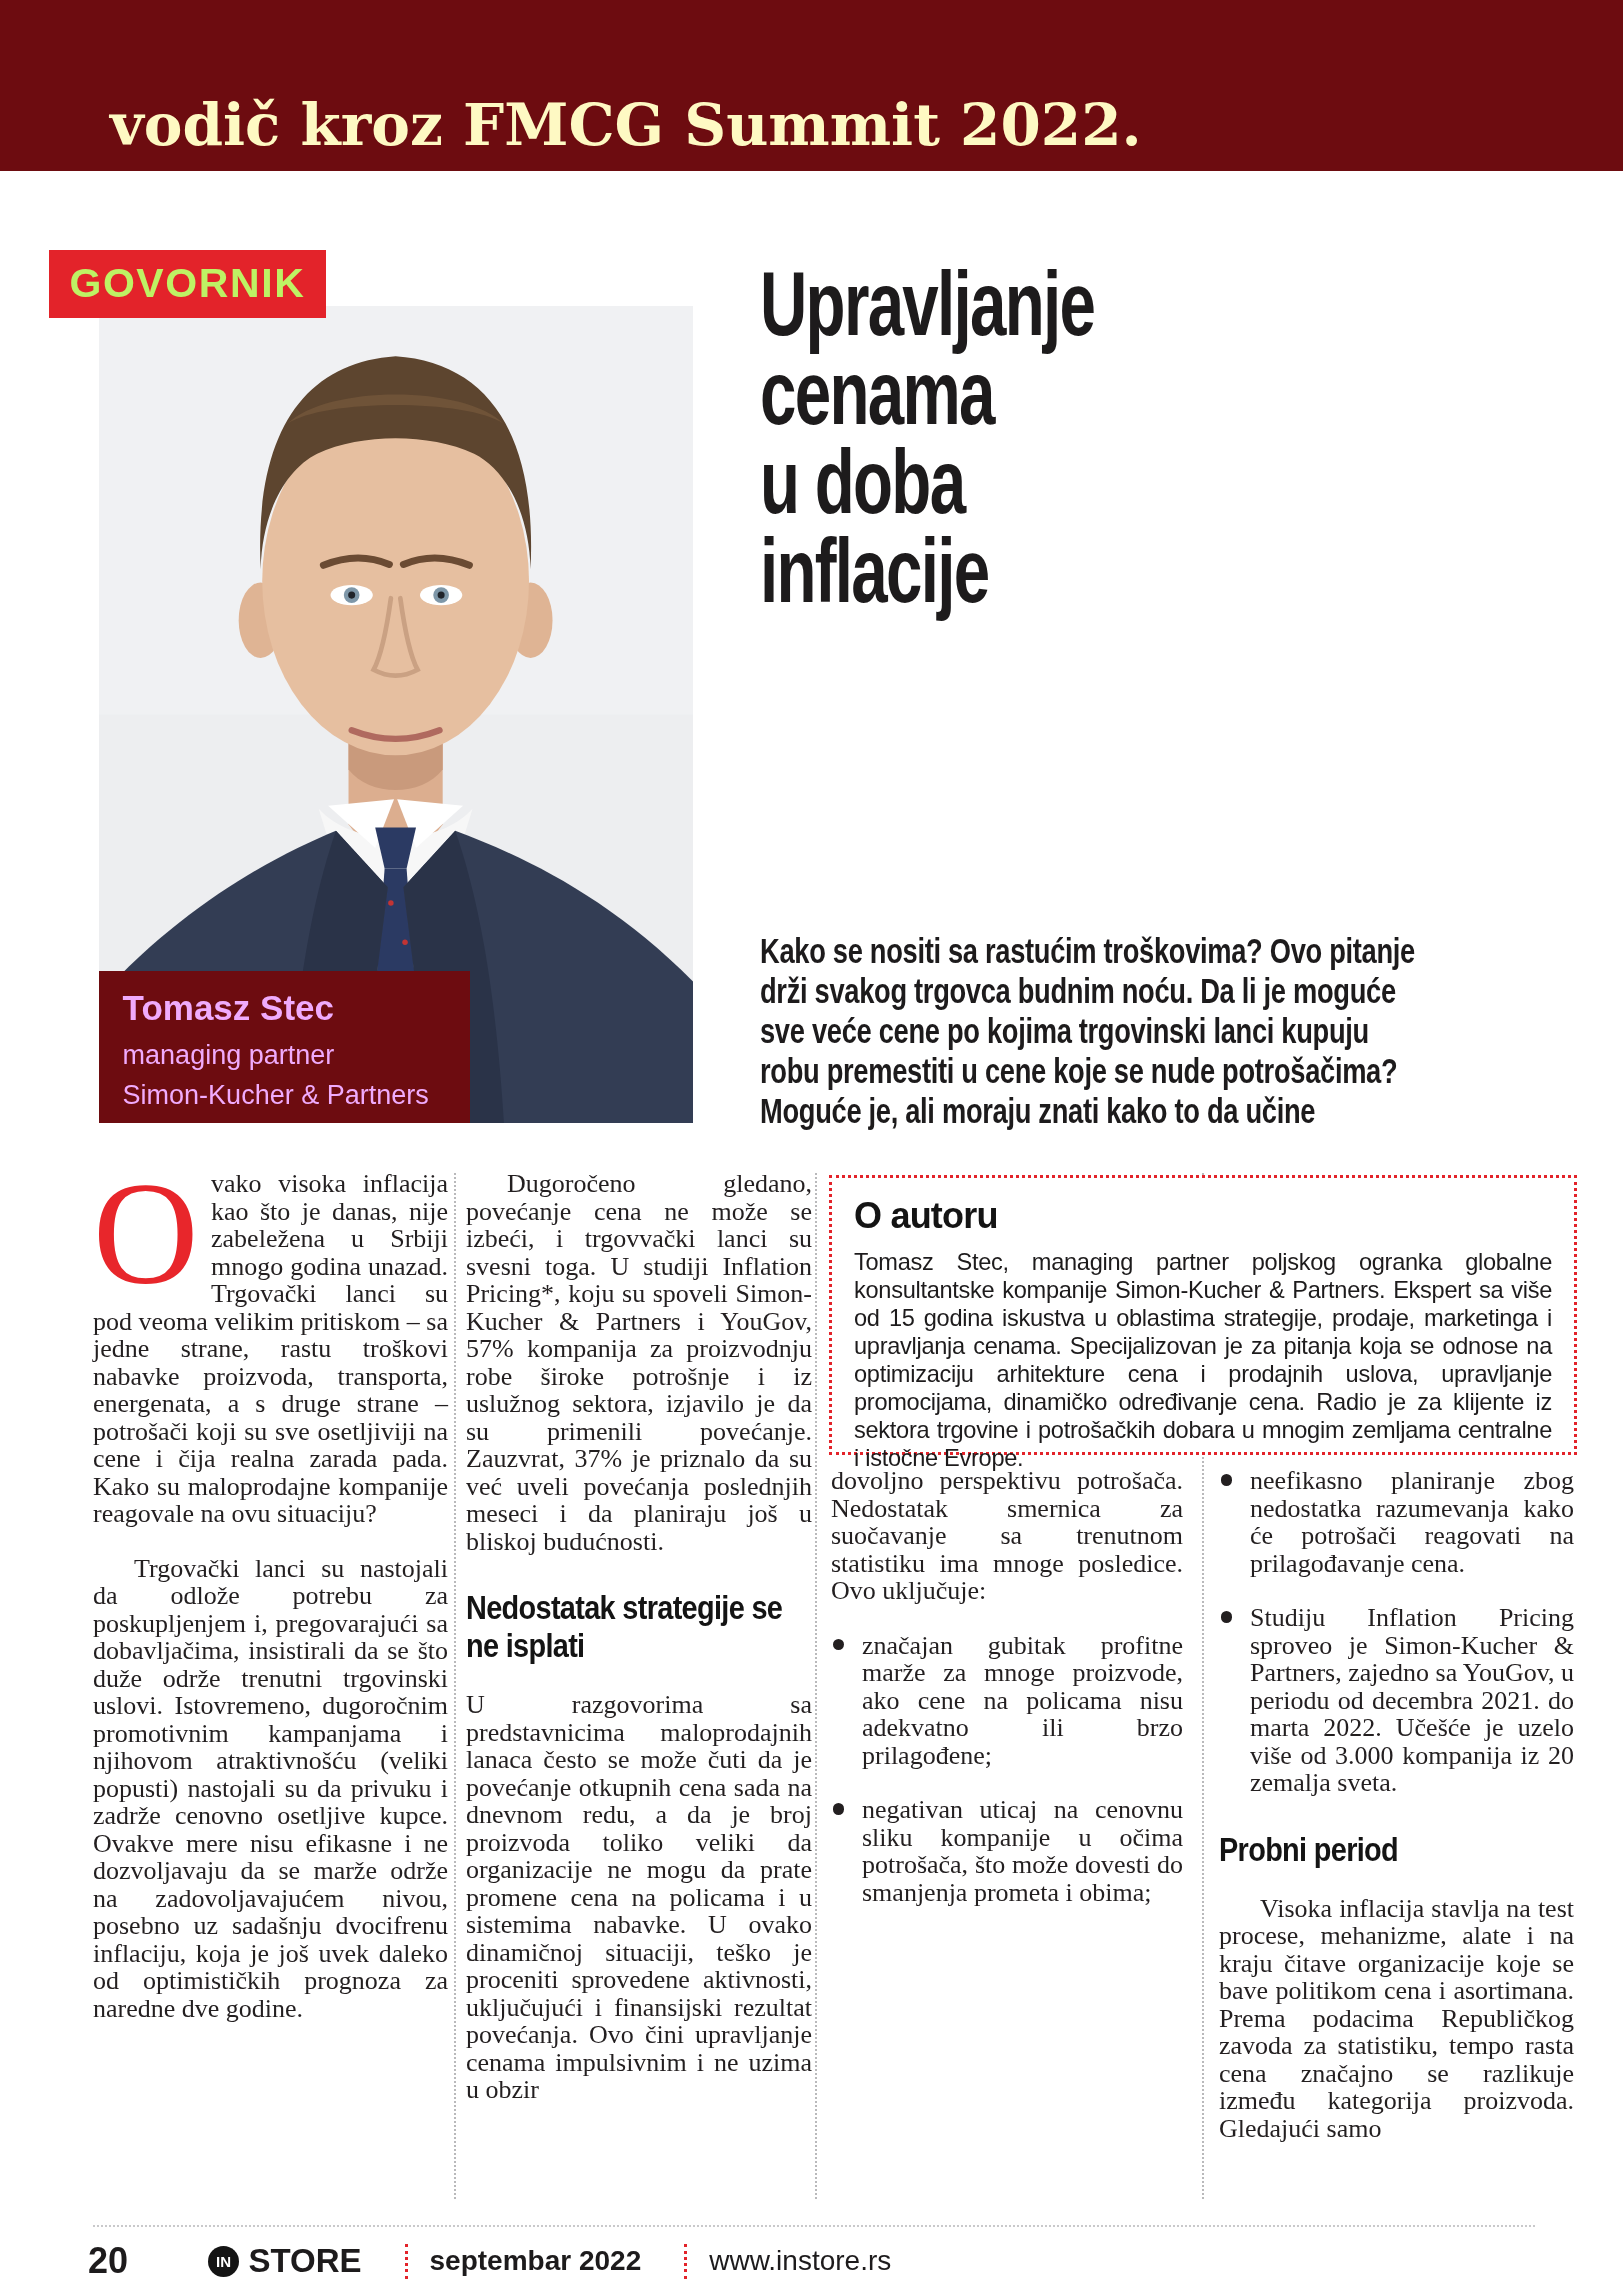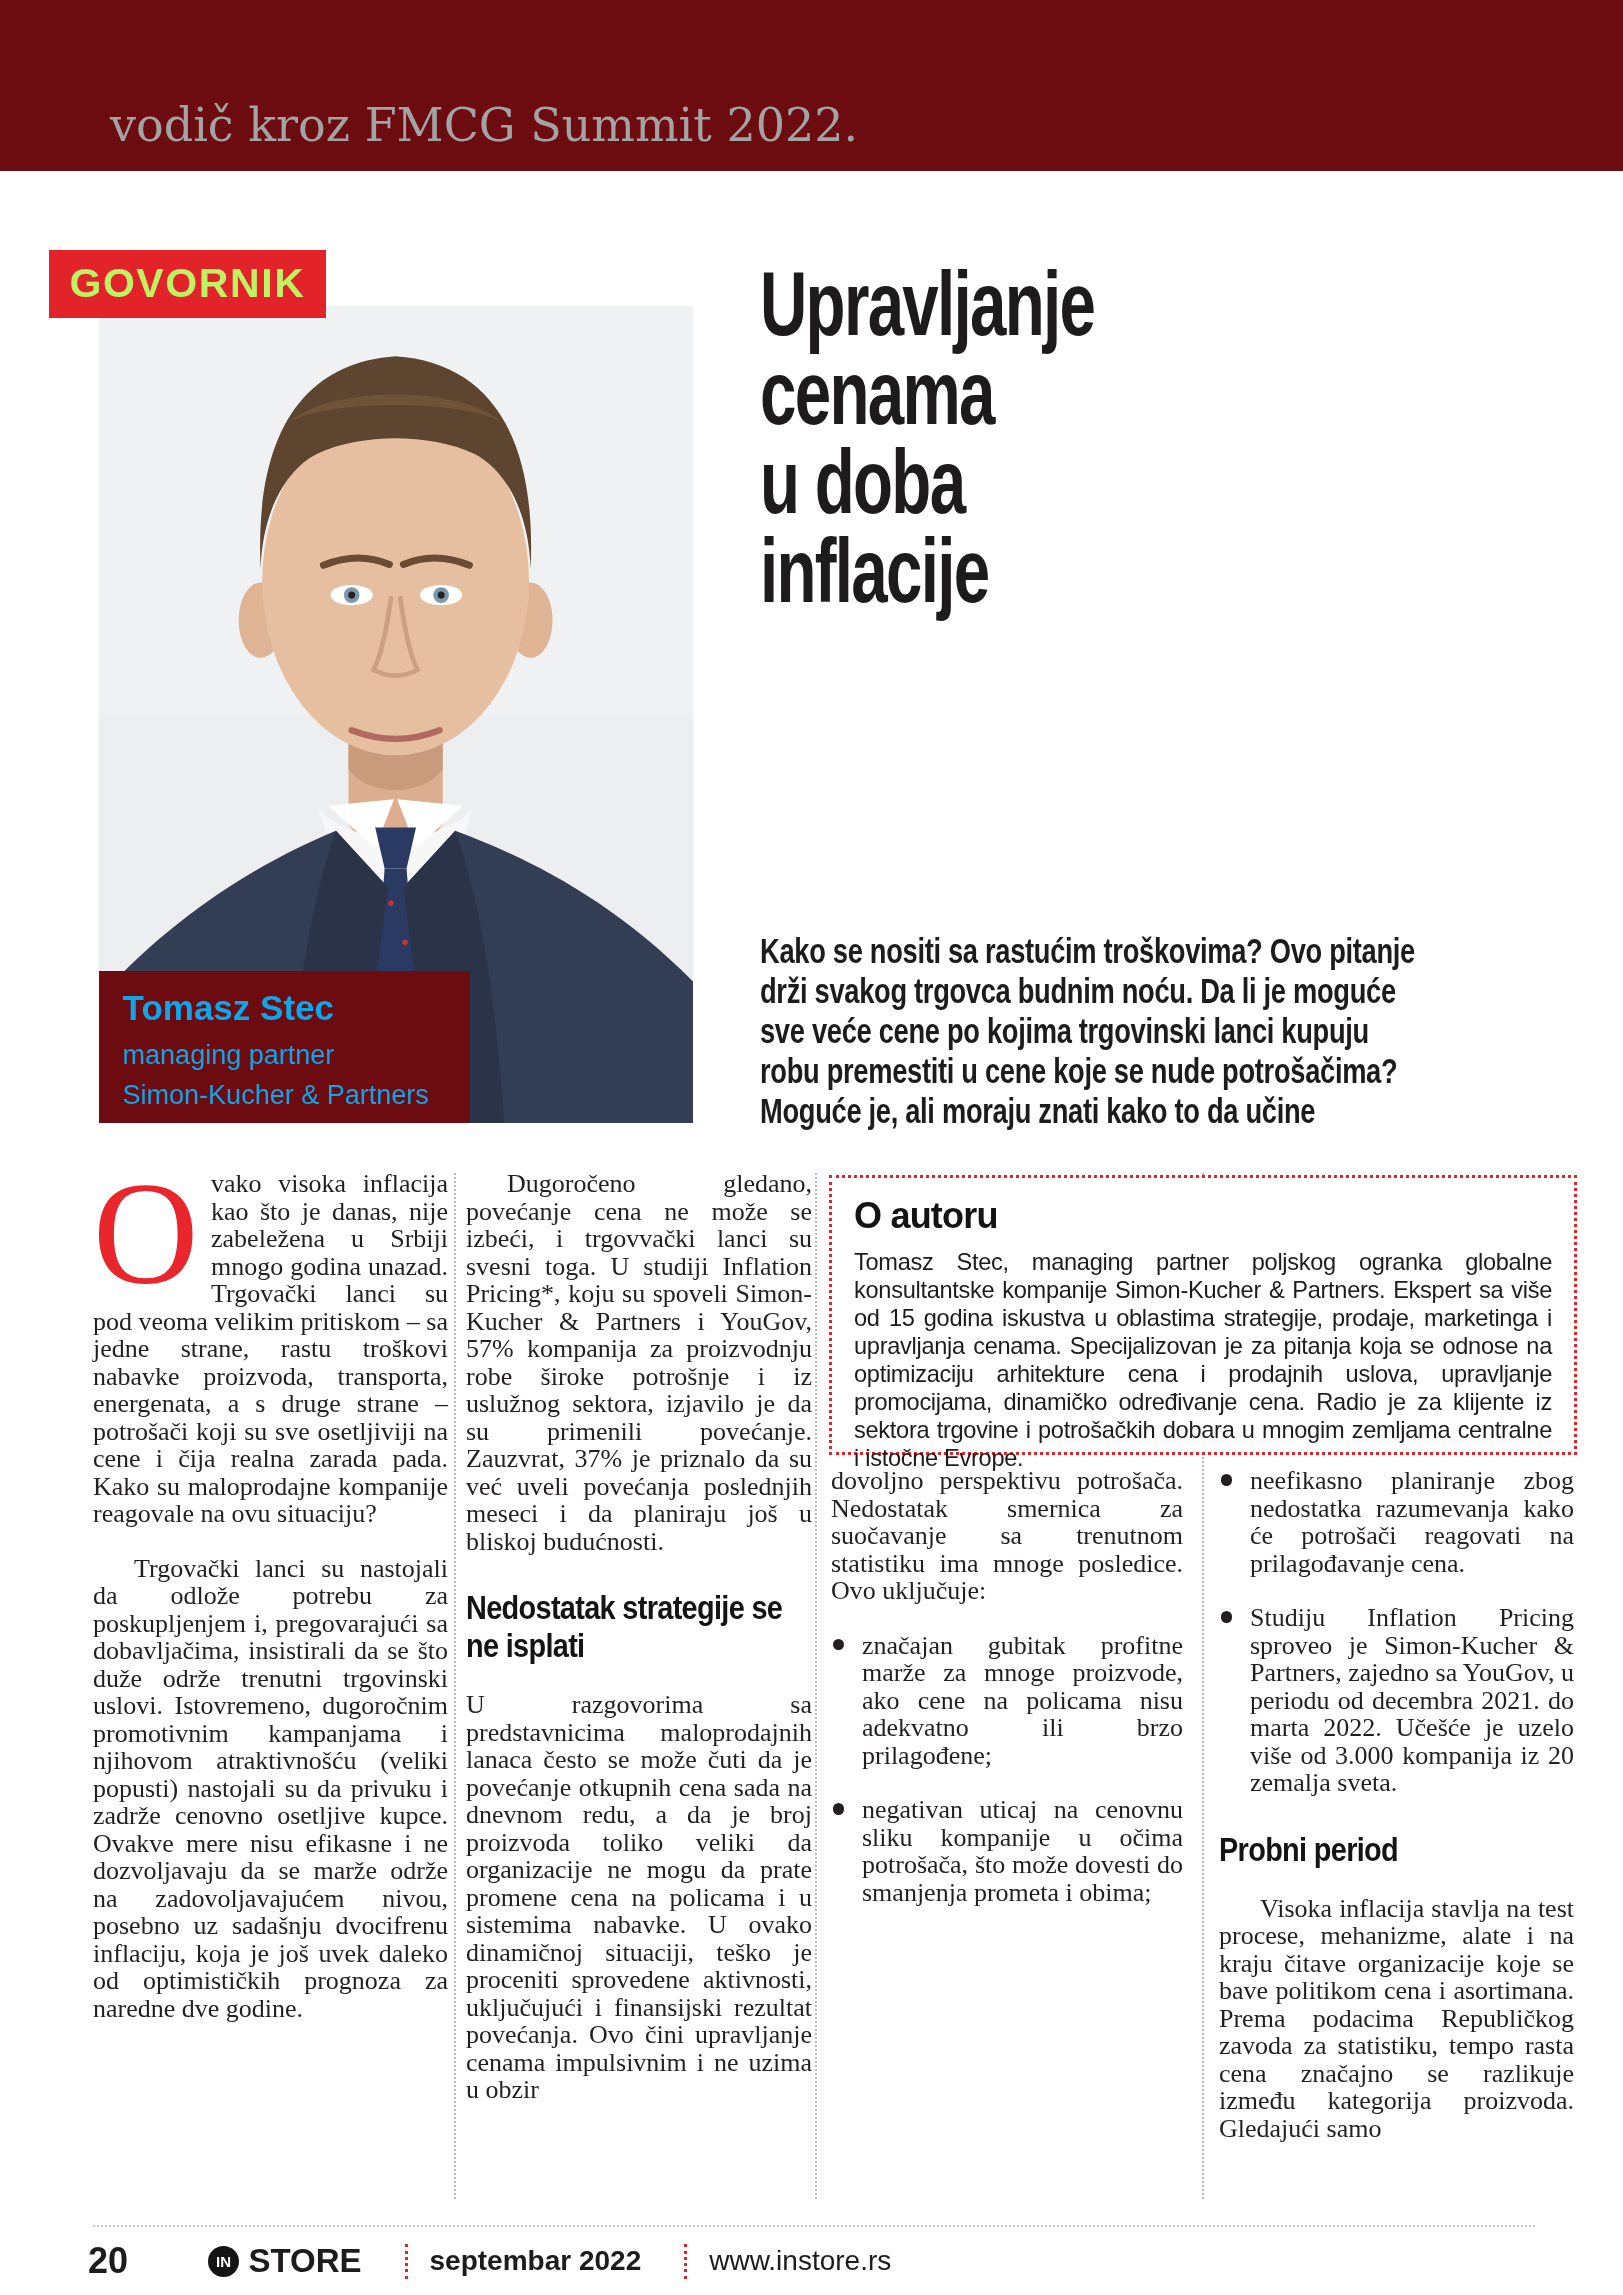--- a/index.html
+++ b/index.html
@@ -1,34 +1,34 @@
 <!DOCTYPE html>
 <html style="font-size:12.6px"><head>
 <meta charset="utf-8">
 <style>
   html,body{margin:0;padding:0;background:#888;}
   .page{position:relative;width:1623px;height:2295px;background:#ffffff;overflow:hidden;
         font-family:"Liberation Sans",sans-serif;color:#1e1c1d;}
 
   
   .band{position:absolute;left:0;top:0;width:1623px;height:171px;background:#6d0c10;}
-  .band-title{position:absolute;left:110px;top:101px;color:#a3a3a3;
-        font-family:"DejaVu Serif",serif;font-weight:normal;font-size:46px;line-height:49px;}
+  .band-title{position:absolute;left:110px;top:101px;color:#fef9c3;
+        font-family:"DejaVu Serif",serif;font-weight:bold;font-size:58px;line-height:49px;}
 
   
   .badge{position:absolute;left:49px;top:250px;background:#e3232a;color:#bef264;
         font-weight:bold;font-size:41px;line-height:41px;padding:13.4px 20.4px;letter-spacing:1.6px;z-index:5;text-align:center;}
 
   
   .photo{position:absolute;left:99px;top:306px;width:594px;height:817px;z-index:1;}
   .photo svg{display:block;width:100%;height:100%;}
 
   
   .caption{position:absolute;left:99px;top:971px;width:371px;height:152px;background:#6d0c10;
-        color:#0ea5e9;box-sizing:border-box;padding:17.3px 7.9px 0 23.6px;z-index:2;}
+        color:#f0abfc;box-sizing:border-box;padding:17.3px 7.9px 0 23.6px;z-index:2;}
   .caption .name{font-size:35px;font-weight:bold;line-height:39px;margin:0 0 12.6px 0;}
   .caption .sub{font-size:27px;font-weight:400;line-height:31px;margin:0 0 9.4px 0;}
 
   
   .headline{position:absolute;left:760px;top:259px;width:1099px;font-weight:bold;color:#1d1b1c;
         font-size:91px;line-height:89px;letter-spacing:-2.4px;white-space:pre-line;
         transform:scaleX(0.72);transform-origin:left top;}
   .intro{position:absolute;left:760px;top:931px;width:1021px;font-weight:bold;color:#1d1b1c;
         font-size:35px;line-height:40px;letter-spacing:-0.4px;white-space:pre-line;
         transform:scaleX(0.78);transform-origin:left top;}

